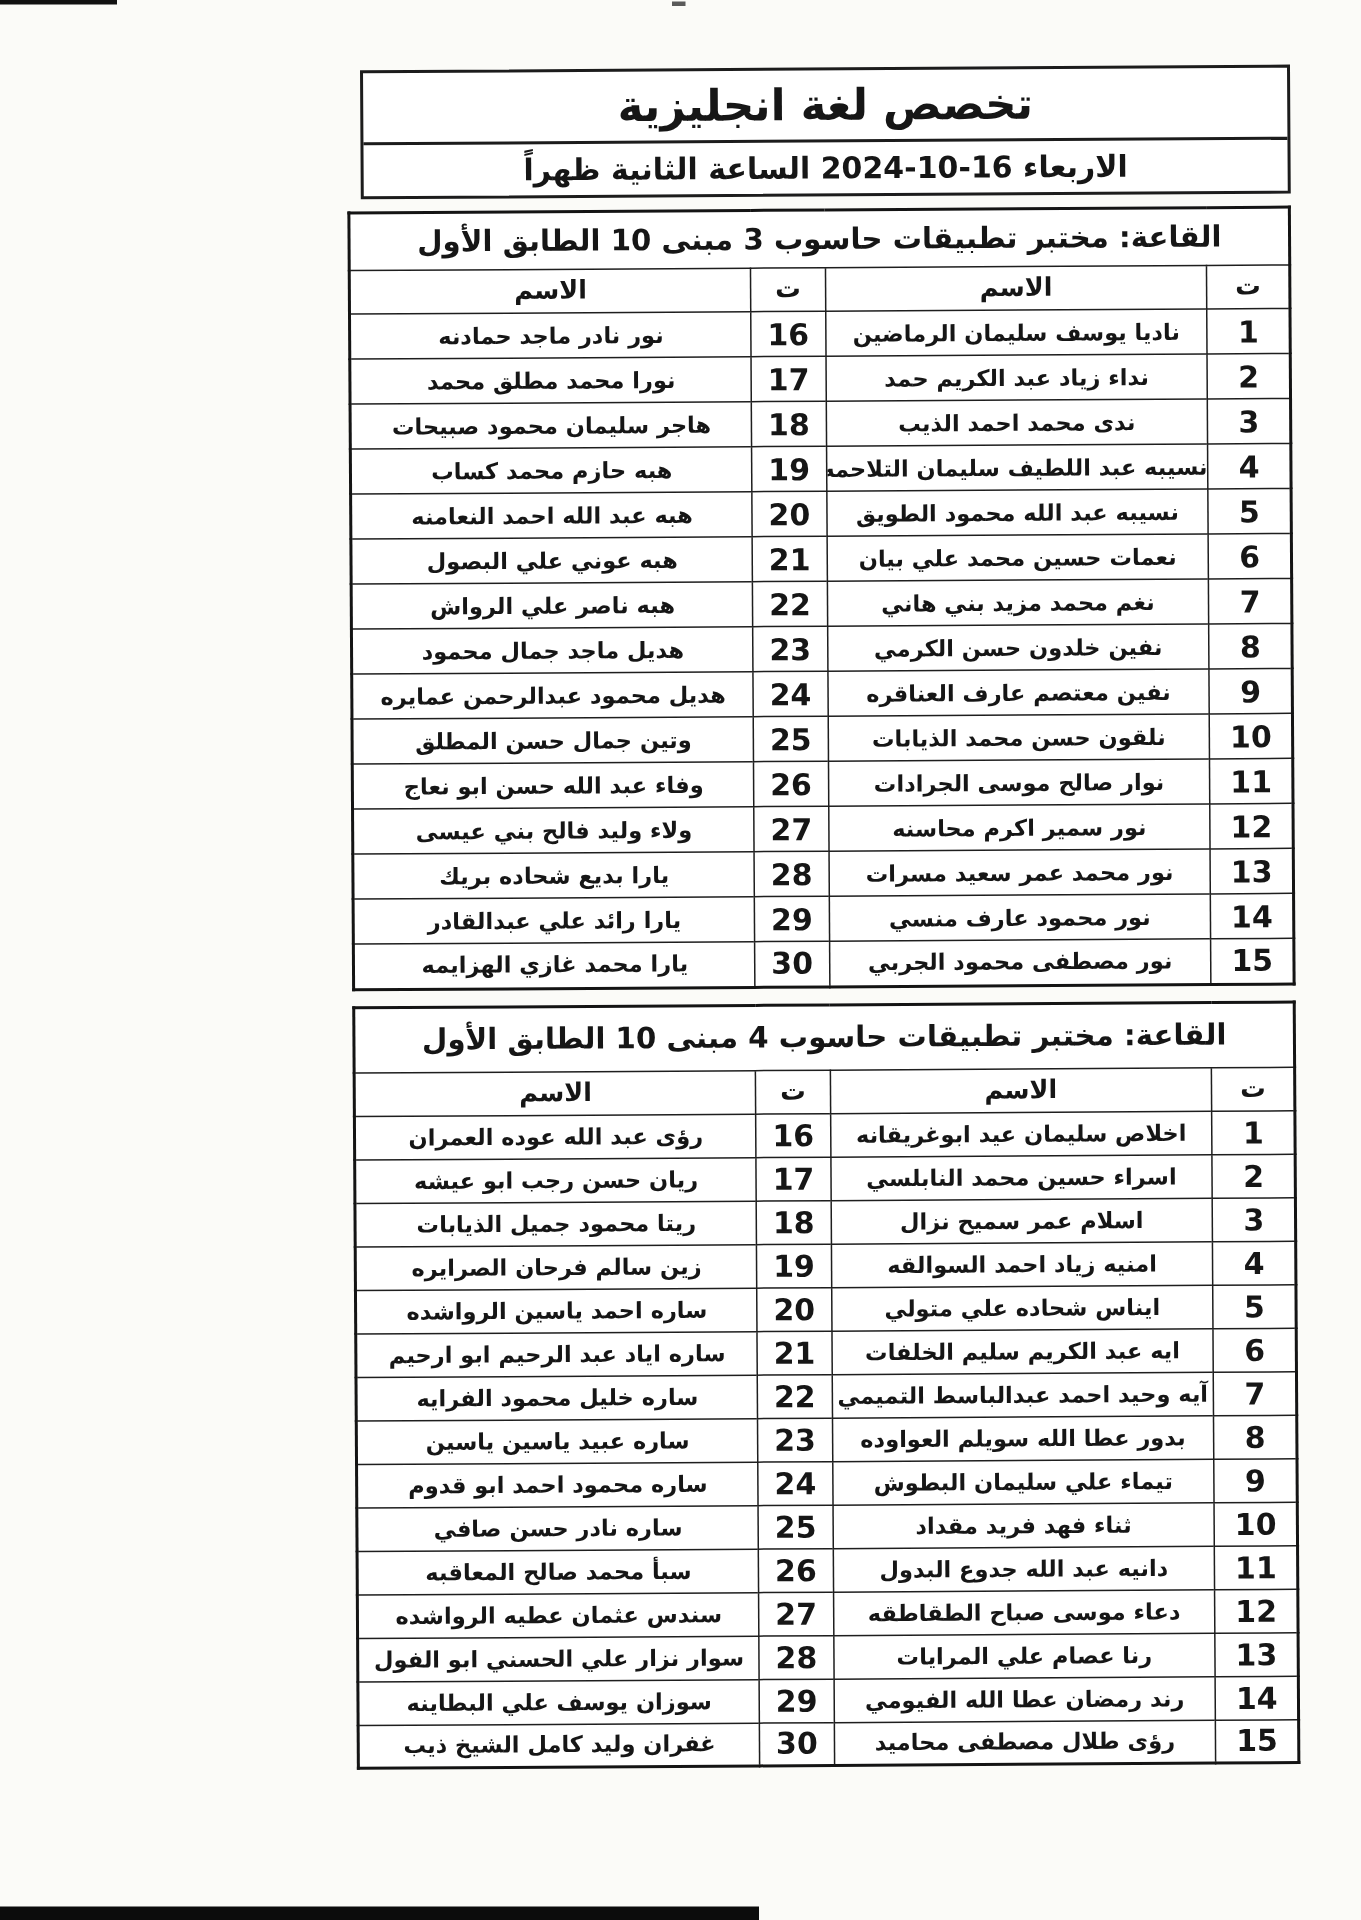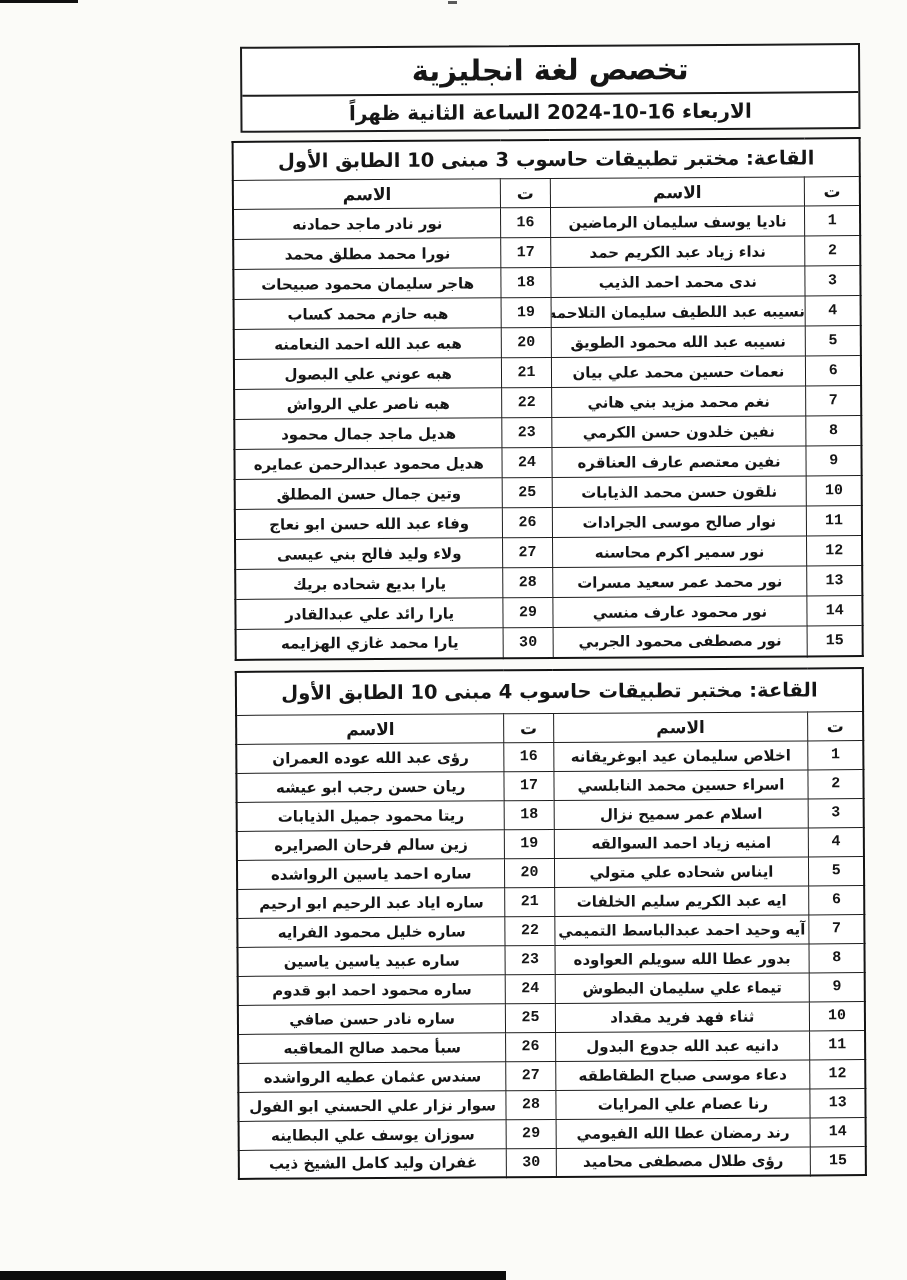--- a/index.html
+++ b/index.html
@@ -46,21 +46,21 @@
     border:1.7px solid #1e1e1e;padding:0;overflow:hidden;
     white-space:nowrap;text-align:center;vertical-align:middle;
   }
   th.hall{
     height:37px;font-size:19.5px;font-weight:bold;
   }
   table.roster.second th.hall{height:42px;}
   tr.colhead th{height:28px;font-size:17px;font-weight:bold;}
   tr.datarow{height:30px;}
   table.roster.second tr.datarow{height:29px;}
-  td.num{font-size:15px;font-weight:bold;font-family:Liberation Mono, monospace;}
+  td.num{font-size:20px;font-weight:bold;}
   td.name{font-size:15px;font-weight:700;}
 </style>
 </head>
 <body>
 
 <div class="artifact top-left"></div>
 <div class="artifact top-dot"></div>
 <div class="artifact bottom-bar"></div>
 <div class="speck" style="left:702px;top:176px;width:4px;height:4px;"></div>
 <div class="speck" style="left:688px;top:188px;width:3px;height:3px;"></div>

